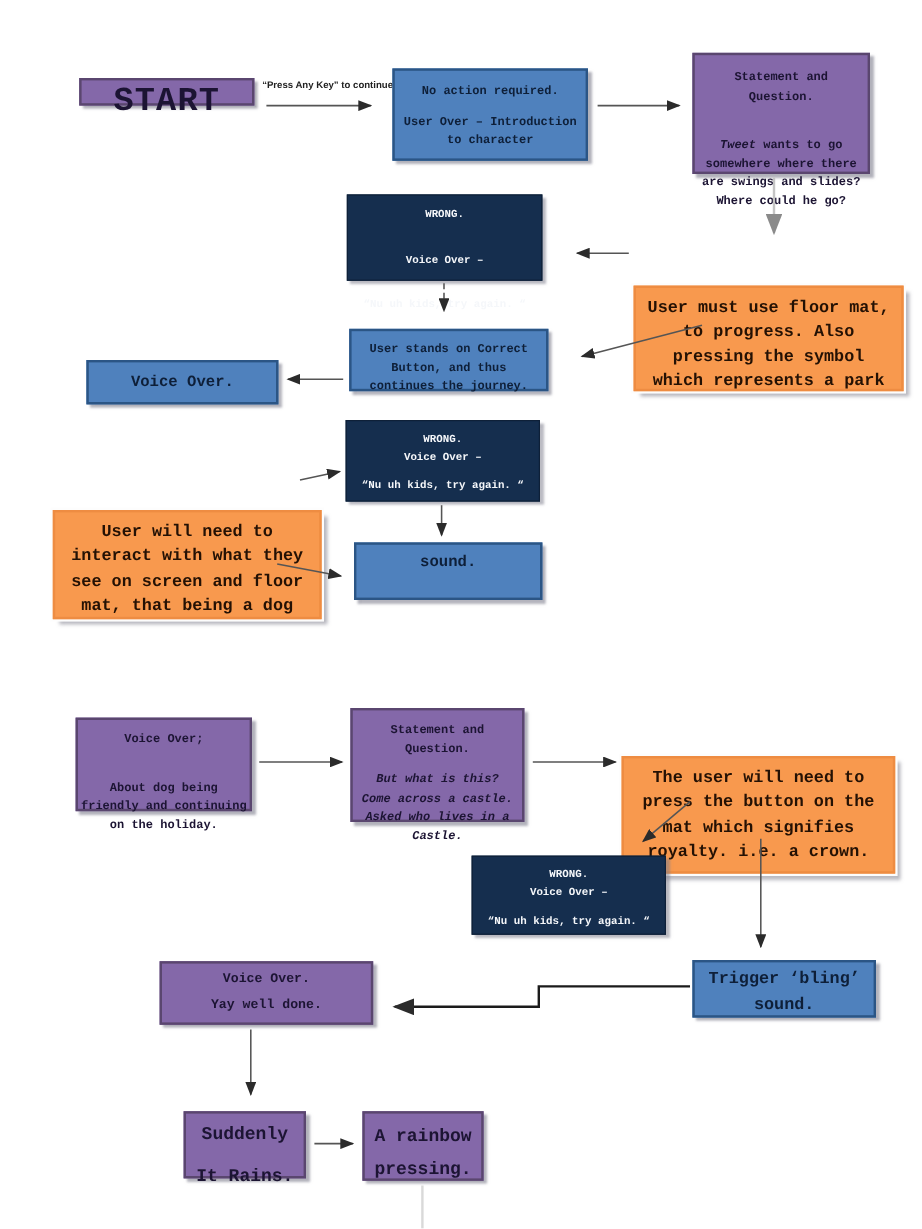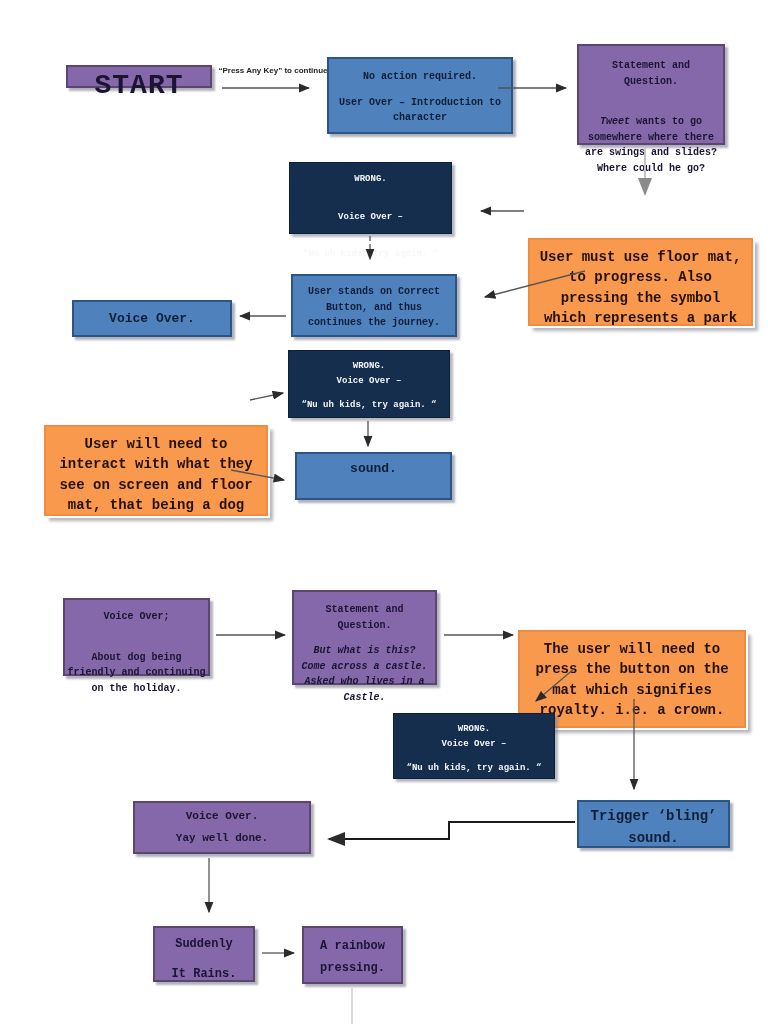--- a/index.html
+++ b/index.html
@@ -10,62 +10,62 @@
   .blueBox{background:#4F81BD;border:2px solid #2b5585;box-shadow:3px 3px 2px rgba(125,125,140,.6);color:#0e1f38;}
   .navyBox{background:#152E4E;border:1px solid #0e2038;box-shadow:3px 3px 2px rgba(125,125,140,.55);color:#f5f7fa;}
   .orangeBox{background:#F8994E;border:2px solid #ee8c42;color:#241104;
              box-shadow:0 0 0 2px #fdfdfd,5px 5px 3px rgba(120,120,135,.55);}
   .startText{font-size:28px;font-weight:600;letter-spacing:1px;line-height:37px;}
   .lbl-small{position:absolute;font-size:8px;font-weight:bold;color:#222;text-align:center;}
   .t10{font-size:10px;line-height:1.55;}
   .t9{font-size:9px;line-height:1.4;}
   .t85{font-size:14px;line-height:1.45;margin-top:38px;}
   .t13{font-size:13px;line-height:1.6;}
-  .t125{font-size:12px;line-height:1.5;}
+  .t125{font-size:15px;line-height:1.5;}
   .pad-t{padding-top:10px;padding-left:6px;padding-right:6px;}
   .pad-o{padding-top:7px;padding-left:7px;padding-right:7px;}
   .gap8{margin-top:25px;}
   .gap10{margin-top:10px;}
   .gap12{margin-top:12px;}
   .italic{font-style:italic;}
   svg.connectors{position:absolute;left:0;top:0;z-index:6;pointer-events:none;}
   .box{z-index:2;font-family:Liberation Mono, monospace;}
 </style>
 </head>
 <body>
 
 <div id="page">
 
   <div class="box purpleBox" style="left:66px;top:65px;width:146px;height:23px">
     <div class="startText">START</div>
   </div>
 
   <div class="lbl-small" style="left:214px;top:66px;width:118px">“Press Any Key” to continue</div>
 
-  <div class="box blueBox t10 pad-t" style="left:327px;top:57px;width:186px;height:77px">
+  <div class="box blueBox t10 pad-t" style="left:327px;top:57px;width:163px;height:77px">
     <div>No action required.</div>
     <div class="gap10">User Over – Introduction to character</div>
   </div>
 
   <div class="box purpleBox t10" style="left:577px;top:44px;width:148px;height:101px;padding:12px 5px 0">
     <div>Statement and Question.</div>
     <div class="gap8"><span class="italic">Tweet</span><span> wants to go somewhere where there are swings and slides? Where could he go?</span></div>
   </div>
 
   <div class="box navyBox t9" style="left:289px;top:162px;width:163px;height:72px;padding-top:10px">
     <div>WRONG.</div>
     <div class="gap8">Voice Over –</div>
     <div class="gap8">“Nu uh kids, try again. “</div>
   </div>
 
   <div class="box orangeBox t85 pad-o" style="left:528px;top:200px;width:225px;height:88px">
     <div>User must use floor mat, to progress. Also pressing the symbol which represents a park</div>
   </div>
 
-  <div class="box blueBox t10" style="left:291px;top:274px;width:166px;height:63px;padding:8px 5px 0">
+  <div class="box blueBox t10" style="left:291px;top:274px;width:166px;height:52px;padding:8px 5px 0">
     <div>User stands on Correct Button, and thus continues the journey.</div>
   </div>
 
   <div class="box blueBox t13" style="left:72px;top:300px;width:160px;height:37px;padding-top:7px">
     <div>Voice Over.</div>
   </div>
 
   <div class="box navyBox t9" style="left:288px;top:350px;width:162px;height:68px;padding-top:9px">
     <div>WRONG.</div>
     <div style="margin-top:2px">Voice Over –</div>

